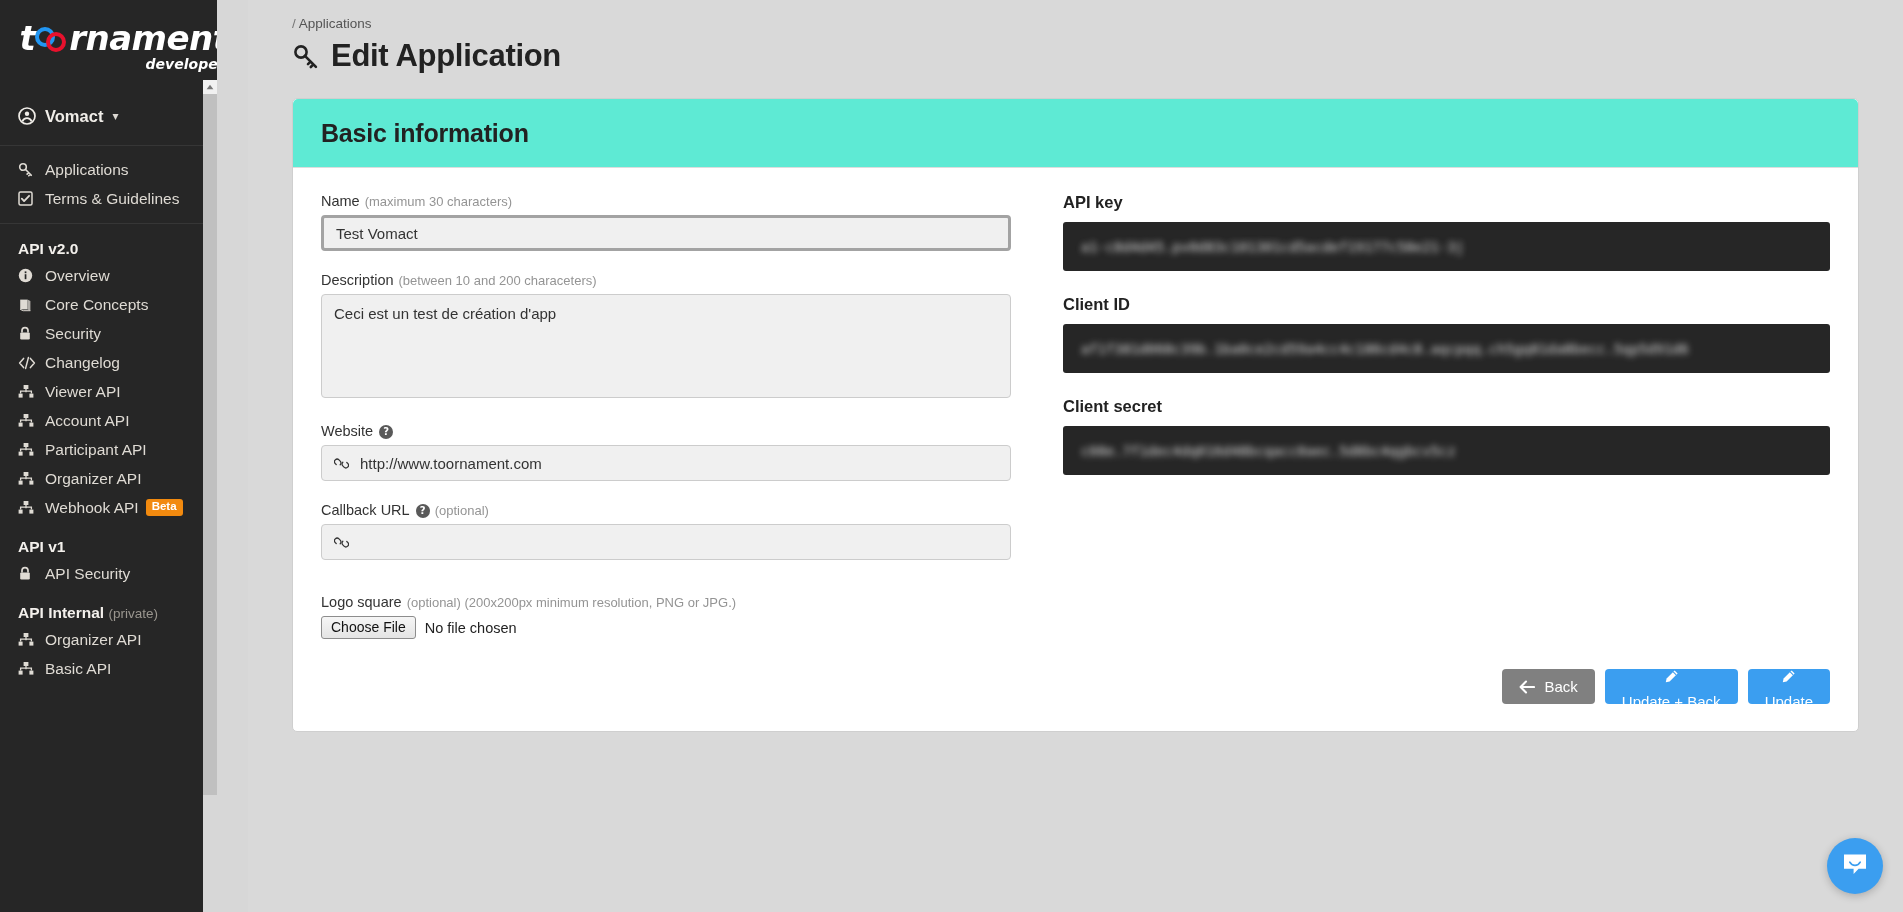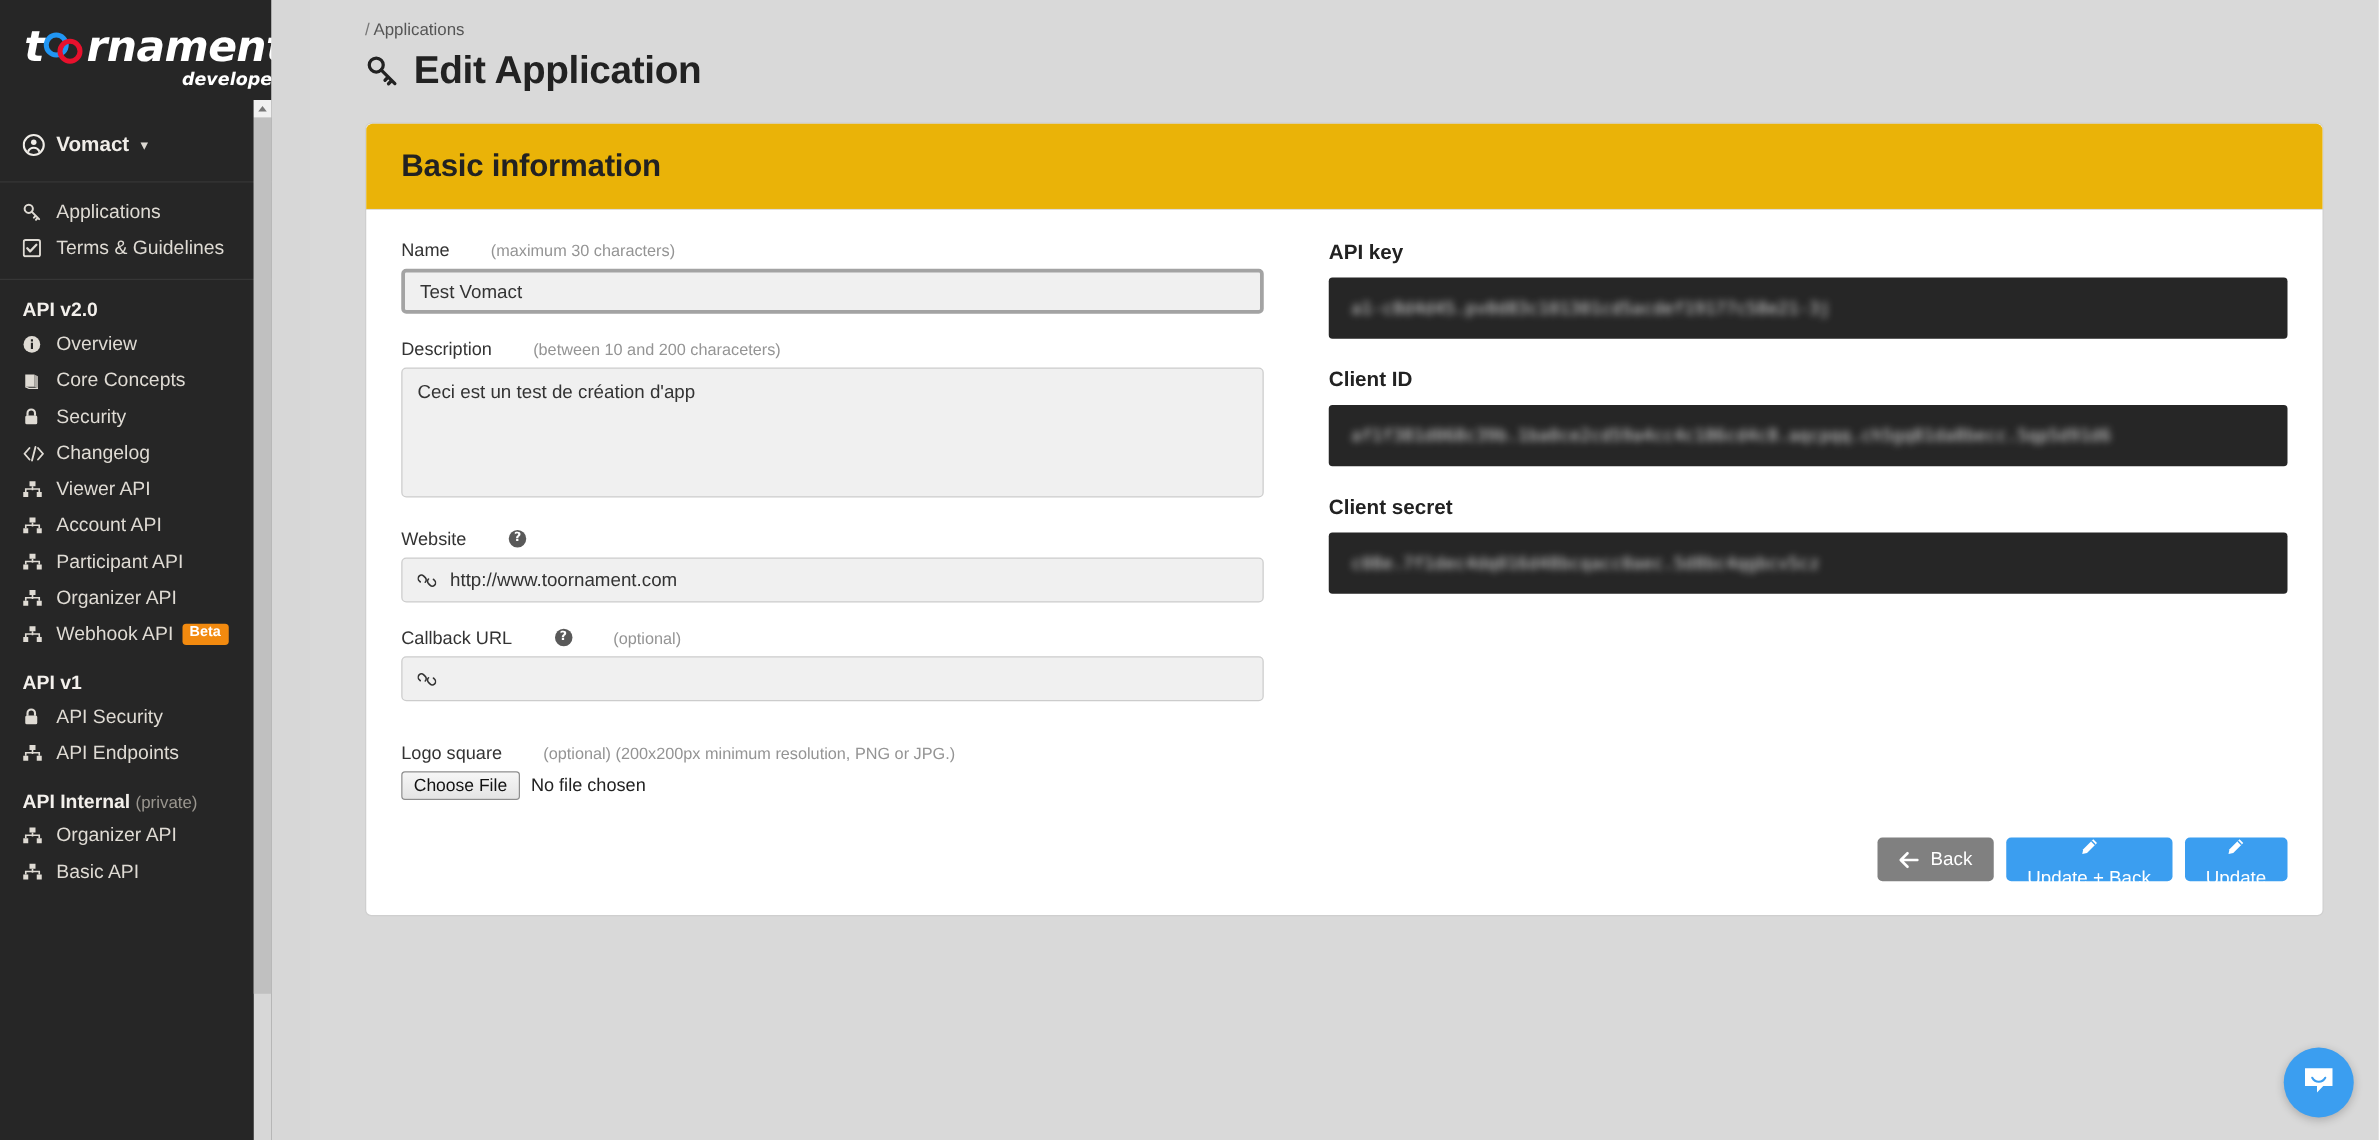--- a/index.html
+++ b/index.html
@@ -118,32 +118,32 @@
   .page-title .ticon { margin-right: 12px; display: flex; color: #222; }
 
   .card {
     margin: 24px 44px 0 44px;
     background: #ffffff;
     border: 1px solid #cfcfcf;
     border-radius: 5px;
     max-width: 1590px;
   }
   .card-head {
-    background: #eab308;
+    background: #5eead4;
     border-bottom: 1px solid #dddddd;
     border-radius: 5px 5px 0 0;
     padding: 20px 28px 19px 28px;
   }
   .card-head h2 { margin: 0; font-size: 25px; font-weight: bold; color: #222; letter-spacing: -0.2px; }
   .card-body { padding: 25px 28px 30px 28px; display: flex; }
   .col-left { width: 730px; flex: 0 0 730px; padding-right: 40px; }
   .col-right { flex: 1 1 auto; padding-left: 12px; }
 
   .field { margin-bottom: 21px; }
-  .field-label { font-size: 14.5px; color: #333; margin-bottom: 6px; display: flex; align-items: flex-start; flex-wrap: wrap; gap: 28px; }
+  .field-label { font-size: 14.5px; color: #333; margin-bottom: 6px; display: flex; align-items: flex-end; flex-wrap: wrap; }
   .field-label .hint { color: #949494; font-size: 13px; margin-left: 5px; }
   .help-ico {
     display: inline-flex; align-items: center; justify-content: center;
     width: 14px; height: 14px; border-radius: 50%;
     background: #595959; color: #fff;
     font-size: 10px; font-weight: bold; line-height: 1;
     margin-left: 6px; cursor: pointer;
     font-family: "DejaVu Sans", sans-serif;
   }
   .input {
@@ -384,31 +384,20 @@
     <nav>
       <a class="nav-item">
         <span class="nav-ico">
           <svg width="14" height="15" viewBox="0 0 14 15">
             <path d="M4 6.5V4.6a3 3 0 016 0v1.9" fill="none" stroke="currentColor" stroke-width="1.7"></path>
             <rect x="2.2" y="6.4" width="9.6" height="7" rx="1.2" fill="currentColor"></rect>
           </svg>
         </span>
         <span>API Security</span>
       </a>
-      <a class="nav-item">
-        <span class="nav-ico">
-          <svg width="16" height="15" viewBox="0 0 16 15">
-            <rect x="5.6" y="1" width="4.8" height="4" fill="currentColor"></rect>
-            <rect x="0.6" y="9.6" width="4" height="4" fill="currentColor"></rect>
-            <rect x="11.4" y="9.6" width="4" height="4" fill="currentColor"></rect>
-            <path d="M8 5v3.2M2.6 9.6V7.2h10.8v2.4" fill="none" stroke="currentColor" stroke-width="1.3"></path>
-          </svg>
-        </span>
-        <span>API Endpoints</span>
-      </a>
     </nav>
 
     <div class="nav-head">
       <span>API Internal</span>
       <span class="muted">(private)</span>
     </div>
     <nav>
       <a class="nav-item">
         <span class="nav-ico">
           <svg width="16" height="15" viewBox="0 0 16 15">

